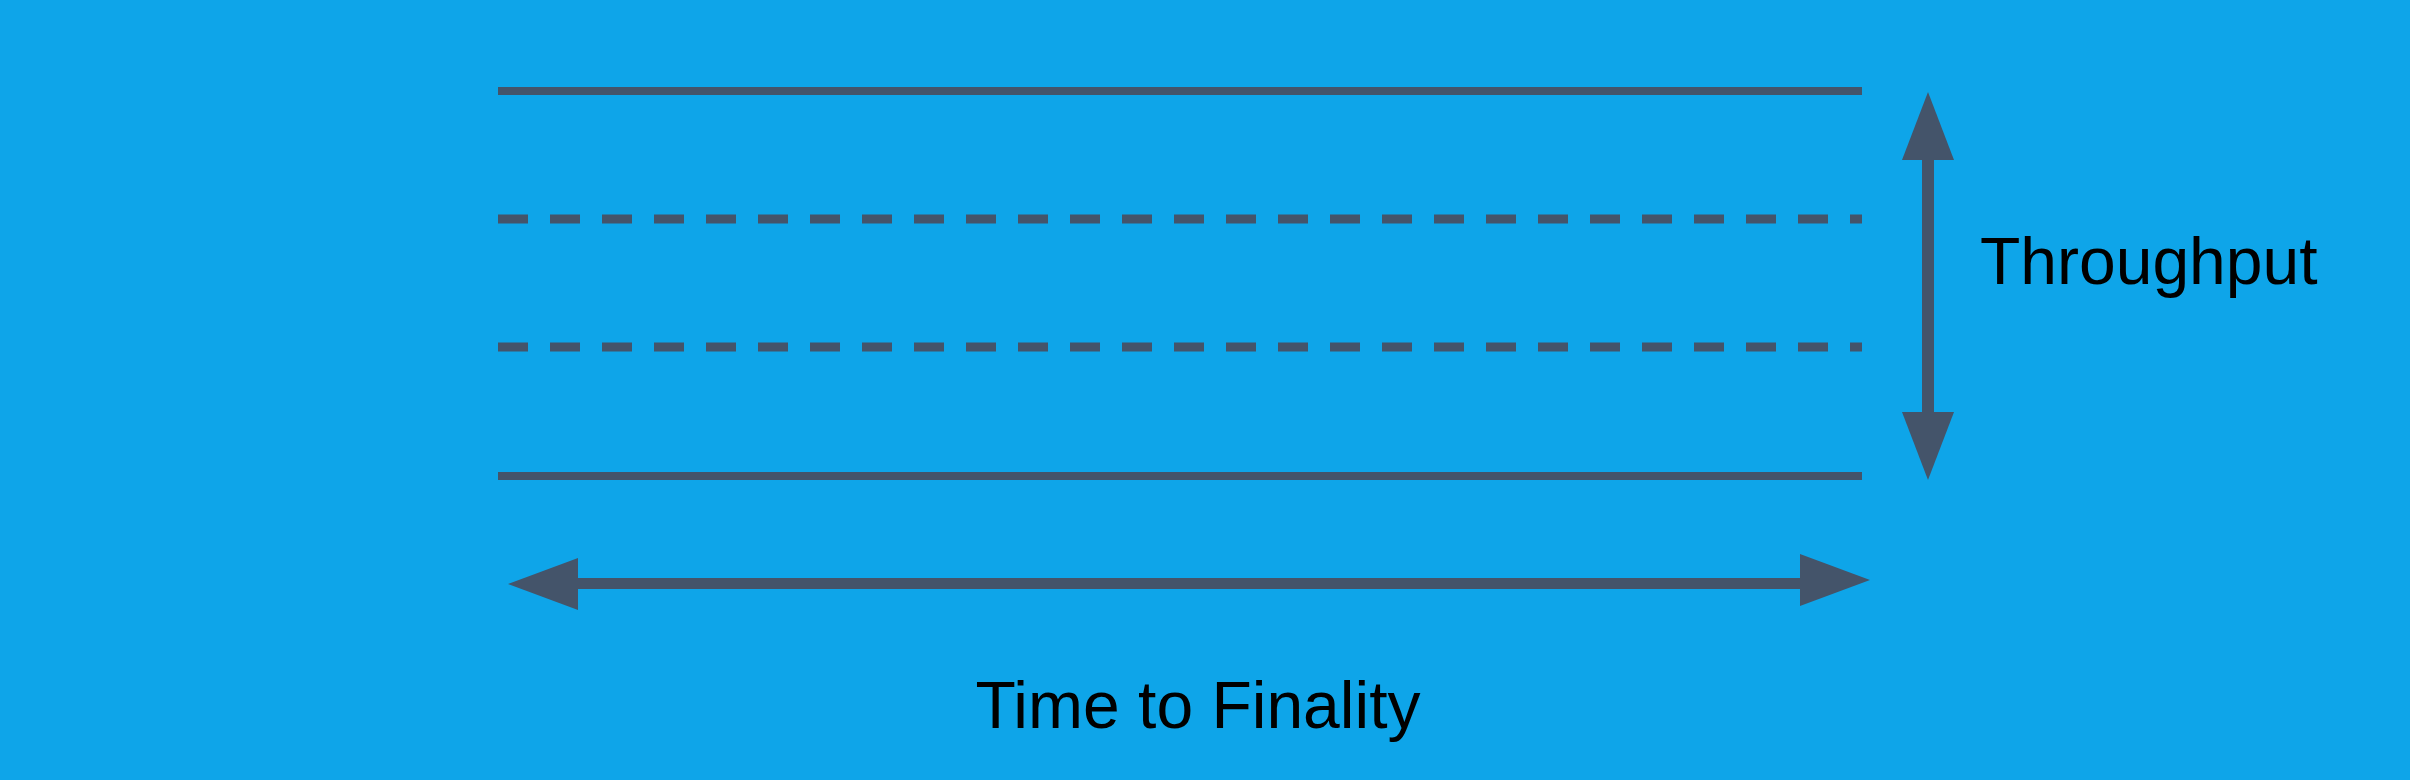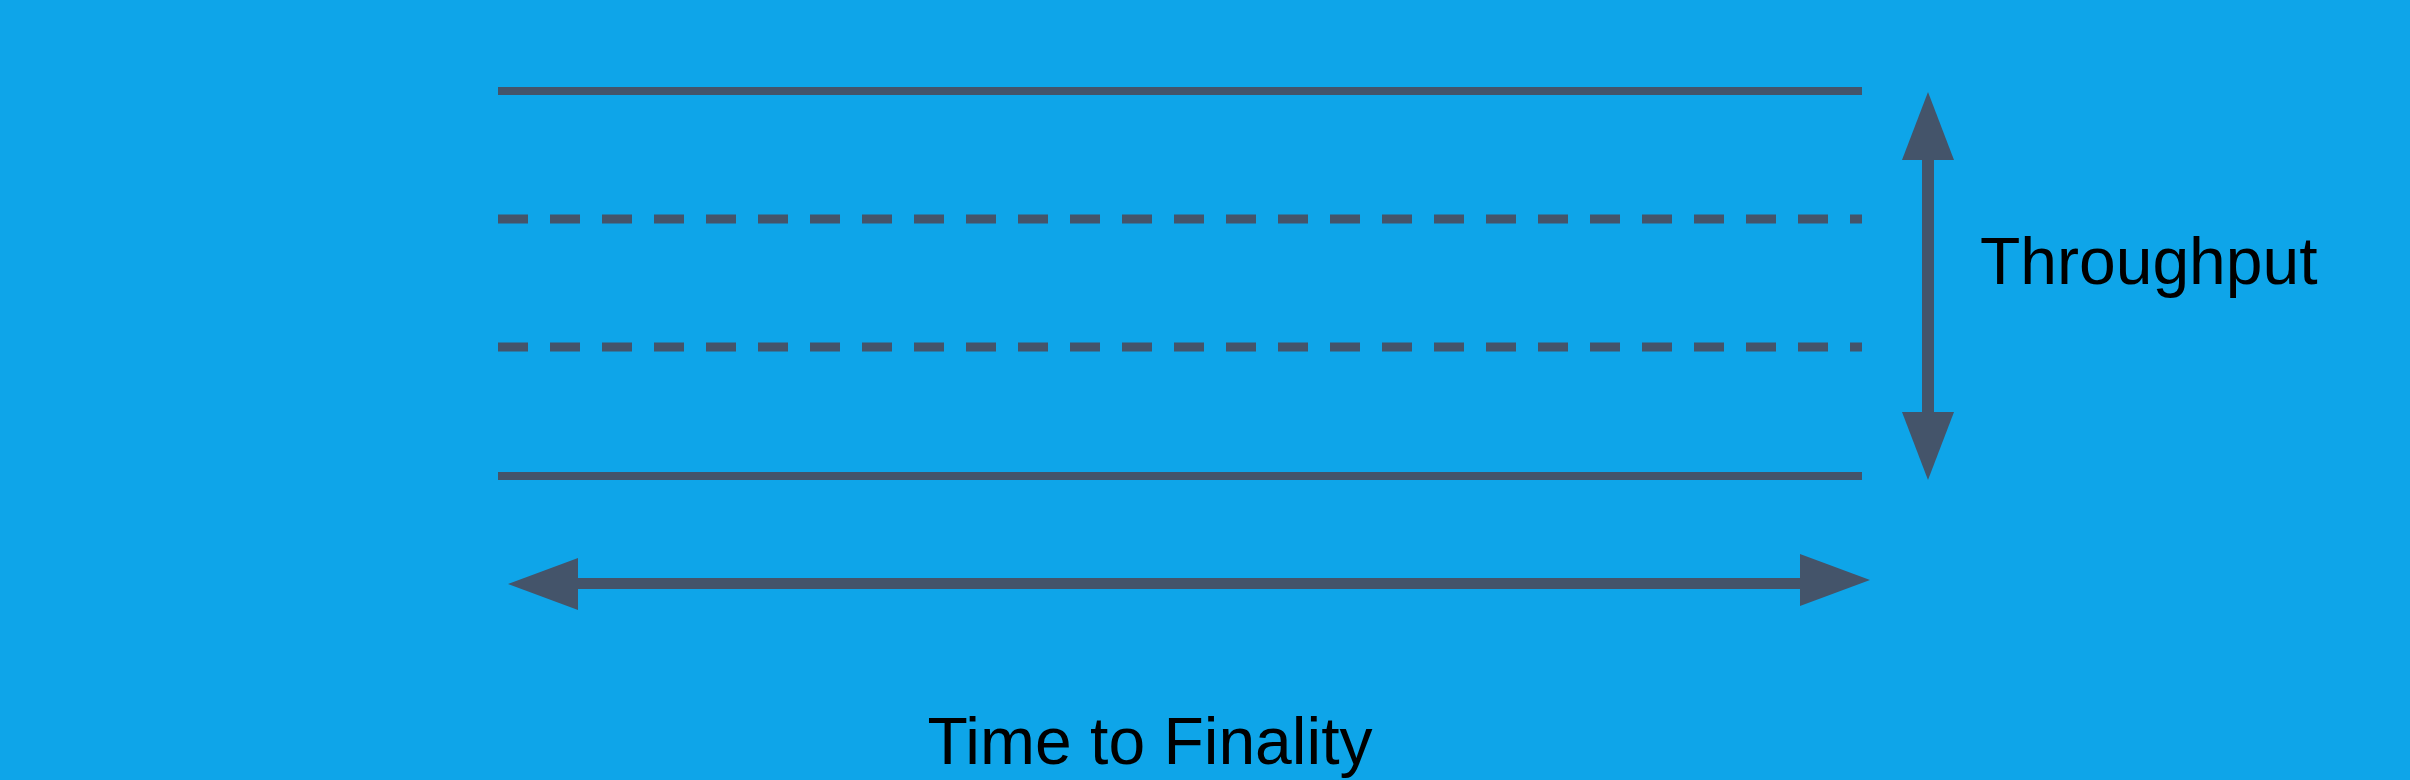--- a/index.html
+++ b/index.html
@@ -32,24 +32,23 @@
     font-size: 66px;
     font-weight: 400;
     line-height: 1;
     white-space: nowrap;
   }
   #label-throughput {
     left: 1980px;
     top: 228px;
   }
   #label-time-to-finality {
-    left: 1150px;
+    left: 1198px;
     top: 672px;
     transform: translateX(-50%);
-    margin-top: 36px;
   }
 </style>
 </head>
 <body>
 
 <div id="diagram-canvas">
 
   <svg id="diagram-svg" viewBox="0 0 2410 780" xmlns="http://www.w3.org/2000/svg">
 
     <line x1="498" y1="91" x2="1862" y2="91" stroke="#44546A" stroke-width="8" stroke-linecap="butt"></line>

